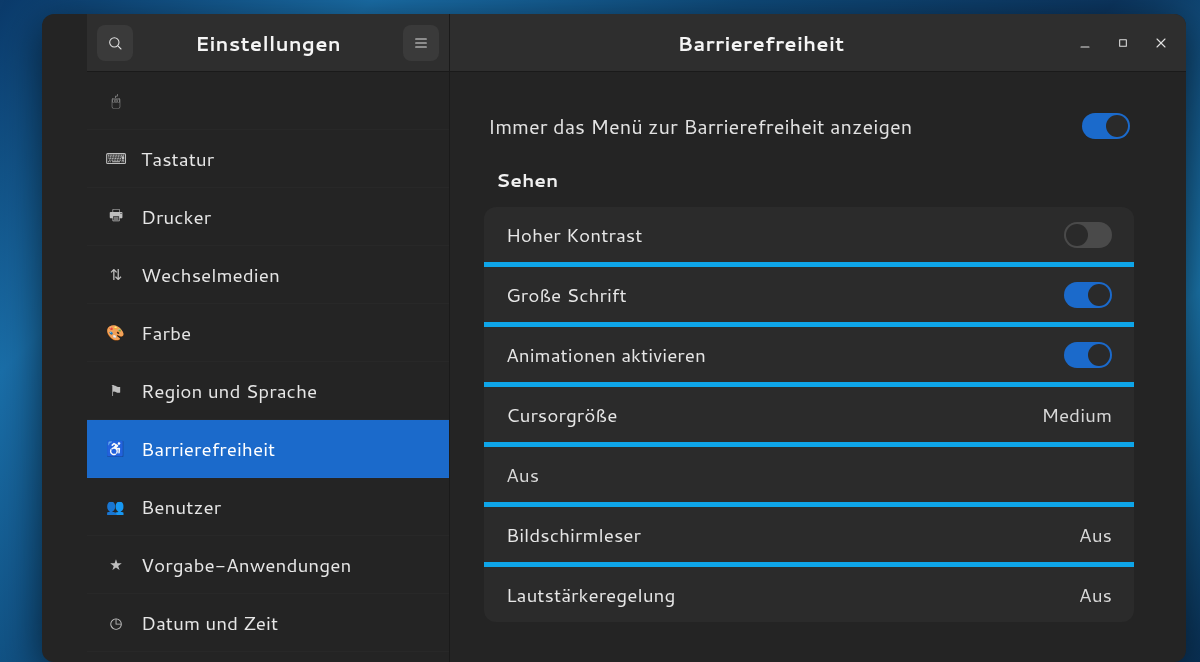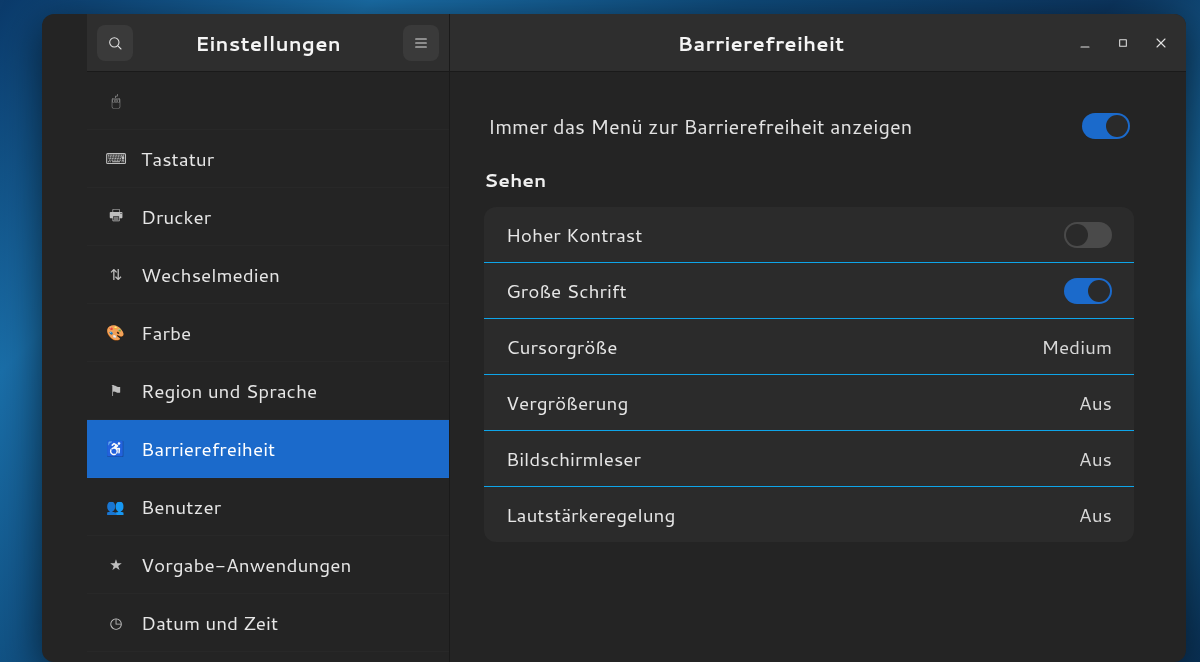--- a/index.html
+++ b/index.html
@@ -52,31 +52,31 @@
   }
   .navitem.active { background: #1b6acb; color: #ffffff; }
   .navico { width: 18px; display: flex; justify-content: center; color: #bfbfbf; font-size: 15px; }
   .navitem.active .navico { color: #e8f0ff; }
   .panel { flex: 1; overflow: auto; padding: 28px 52px 20px 34px; }
   .row {
     display: flex; align-items: center; justify-content: space-between;
     padding: 12px 4px 18px 4px;
   }
   .row .rlabel { font-size: 20px; color: #e2e2e2; }
-  .section-title { font-size: 19px; font-weight: 700; color: #f0f0f0; margin: 8px 0 14px 0; }
+  .section-title { font-size: 19px; font-weight: 700; color: #f0f0f0; margin: 8px 0 14px 12px; }
   .group {
     background: #2b2b2b;
     border-radius: 12px;
     overflow: hidden;
   }
   .grow {
     display: flex; align-items: center; justify-content: space-between;
     padding: 14px 22px;
     font-size: 19px;
-    border-top: 1px solid #0ea5e9;
+    border-top: 5px solid #0ea5e9;
   }
   .grow:first-child { border-top: none; }
   .grow .value { color: #d8d8d8; font-size: 19px; }
   .switch {
     width: 48px; height: 26px; border-radius: 13px;
     background: #4a4a4a;
     position: relative; cursor: pointer;
     transition: background .15s;
   }
   .switch .knob {
@@ -191,25 +191,30 @@
               <div class="knob"></div>
             </div>
           </div>
           <div class="grow">
             <div>Große Schrift</div>
             <div class="switch on">
               <div class="knob"></div>
             </div>
           </div>
           <div class="grow">
+            <div>Animationen aktivieren</div>
+            <div class="switch on">
+              <div class="knob"></div>
+            </div>
+          </div>
+          <div class="grow">
             <div>Cursorgröße</div>
             <div class="value">Medium</div>
           </div>
           <div class="grow">
-            <div>Vergrößerung</div>
             <div class="value">Aus</div>
           </div>
           <div class="grow">
             <div>Bildschirmleser</div>
             <div class="value">Aus</div>
           </div>
           <div class="grow">
             <div>Lautstärkeregelung</div>
             <div class="value">Aus</div>
           </div>

